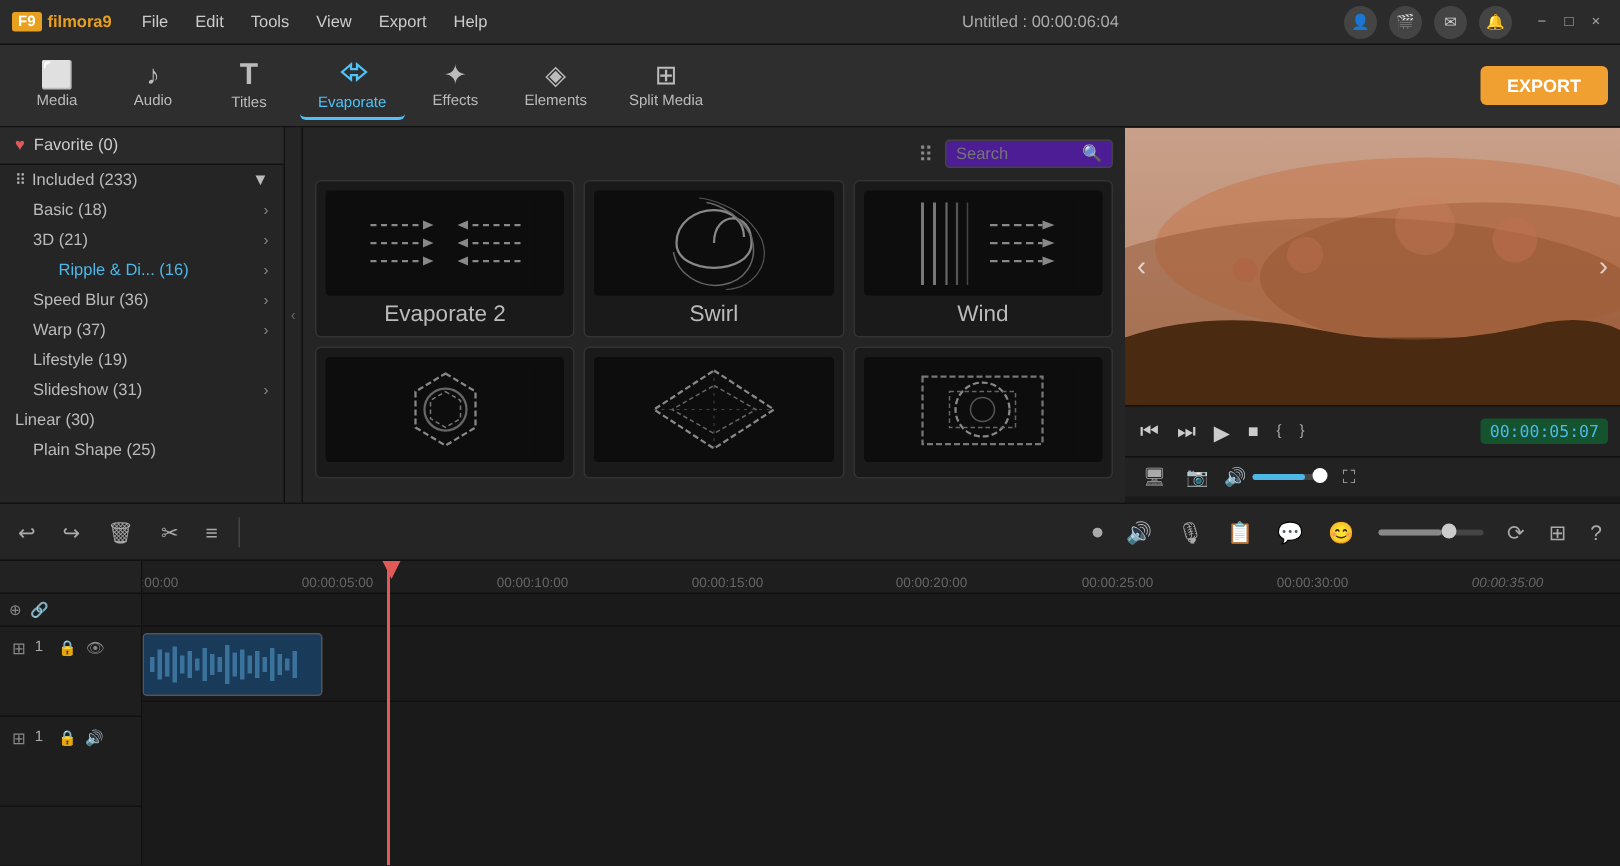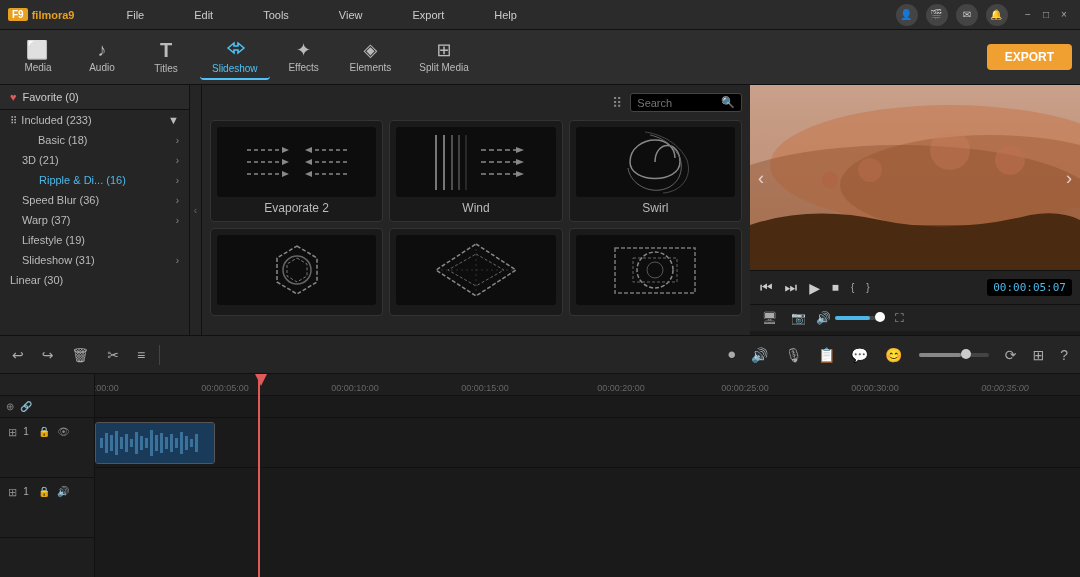--- a/index.html
+++ b/index.html
@@ -43,21 +43,20 @@
       display: flex;
       gap: 2px;
       flex: 1;
     }
     #titlebar .menu-item {
       padding: 2px 8px;
       color: #ccc;
       cursor: pointer;
       border-radius: 3px;
       font-size: 11px;
-      margin-left: 32px;
     }
     #titlebar .title {
       flex: 1;
       text-align: center;
       color: #aaa;
       font-size: 11px;
     }
     #titlebar .window-controls {
       display: flex;
       gap: 2px;
@@ -186,21 +185,21 @@
       display: flex;
       justify-content: flex-end;
       align-items: center;
       gap: 8px;
       margin-bottom: 8px;
     }
     .grid-icon { color: #888; font-size: 14px; cursor: pointer; }
     .search-box {
       display: flex;
       align-items: center;
-      background: #000000;
+      background: #4c1d95;
       border: 1px solid #444;
       border-radius: 3px;
       padding: 2px 6px;
       gap: 4px;
     }
     .search-box input {
       background: none;
       border: none;
       outline: none;
       color: #ccc;
@@ -230,21 +229,21 @@
       height: 70px;
       background: #0d0d0d;
       border-radius: 3px;
       display: flex;
       align-items: center;
       justify-content: center;
       overflow: hidden;
       position: relative;
     }
     .transition-name {
-      font-size: 12px;
+      font-size: 15px;
       color: #bbb;
       text-align: center;
     }
 
     
     #preview-panel {
       width: 330px;
       background: #1a1a1a;
       display: flex;
       flex-direction: column;
@@ -280,21 +279,21 @@
       color: #ccc;
       cursor: pointer;
       font-size: 14px;
       padding: 2px;
     }
     .time-display {
       margin-left: auto;
       color: #4db8e8;
       font-size: 11px;
       font-family: monospace;
-      background: #000000;
+      background: #14532d;
       padding: 2px 6px;
       border-radius: 3px;
     }
     .volume-slider {
       display: flex;
       align-items: center;
       gap: 4px;
     }
     .slider-track {
       width: 50px;
@@ -446,20 +445,21 @@
     <span>filmora9</span>
   </div>
   <div class="menu-items">
     <span class="menu-item">File</span>
     <span class="menu-item">Edit</span>
     <span class="menu-item">Tools</span>
     <span class="menu-item">View</span>
     <span class="menu-item">Export</span>
     <span class="menu-item">Help</span>
   </div>
+  <div class="title">Untitled : 00:00:06:04</div>
   <div class="title-icons">
     <div class="title-icon">👤</div>
     <div class="title-icon">🎬</div>
     <div class="title-icon">✉</div>
     <div class="title-icon">🔔</div>
   </div>
   <div class="window-controls">
     <div class="win-btn">−</div>
     <div class="win-btn">□</div>
     <div class="win-btn close">×</div>
@@ -478,21 +478,21 @@
   <div class="toolbar-btn">
     <span class="tb-icon" style="font-size:20px;font-weight:bold;">T</span>
     <span>Titles</span>
   </div>
   <div class="toolbar-btn active">
     <span class="tb-icon">
       <svg width="22" height="18" viewBox="0 0 22 18" fill="none">
         <path d="M4 9 L10 4 L10 7 L14 7 L14 4 L20 9 L14 14 L14 11 L10 11 L10 14 Z" stroke="#4fc3f7" fill="none" stroke-width="1.5"></path>
       </svg>
     </span>
-    <span>Slideshow</span>
+    <span>Evaporate</span>
   </div>
   <div class="toolbar-btn">
     <span class="tb-icon">✦</span>
     <span>Effects</span>
   </div>
   <div class="toolbar-btn">
     <span class="tb-icon">◈</span>
     <span>Elements</span>
   </div>
   <div class="toolbar-btn">
@@ -509,21 +509,21 @@
       <span class="heart">♥</span>
       <span>Favorite (0)</span>
     </div>
     <div class="panel-item-group">
       <div style="display:flex;align-items:center;gap:4px;">
         <span style="font-size:10px;">⠿</span>
         <span>Included (233)</span>
       </div>
       <span class="chevron">▼</span>
     </div>
-    <div class="panel-item" style="padding-left:38px;">
+    <div class="panel-item" style="padding-left:22px;">
       <span>Basic (18)</span>
       <span class="chevron">›</span>
     </div>
     <div class="panel-item" style="padding-left:22px;">
       <span>3D (21)</span>
       <span class="chevron">›</span>
     </div>
     <div class="panel-item active" style="padding-left:39px;">
       <span>Ripple &amp; Di... (16)</span>
       <span class="chevron">›</span>
@@ -538,20 +538,23 @@
     </div>
     <div class="panel-item" style="padding-left:22px;">
       <span>Lifestyle (19)</span>
     </div>
     <div class="panel-item" style="padding-left:22px;">
       <span>Slideshow (31)</span>
       <span class="chevron">›</span>
     </div>
     <div class="panel-item" style="">
       <span>Linear (30)</span>
+    </div>
+    <div class="panel-item" style="padding-left:22px;">
+      <span>Plain Shape (25)</span>
     </div>
   </div>
 
   <div style="width:12px; background:#252525; display:flex; align-items:center; justify-content:center; cursor:pointer; border-right:1px solid #111;">
     <span style="color:#666; font-size:10px;">‹</span>
   </div>
 
   <div id="transitions-panel" style="flex:1; background:#252525; padding:8px; display:flex; flex-direction:column; height:250px;">
     <div class="transitions-toolbar">
       <span class="grid-icon">⠿</span>
@@ -576,54 +579,54 @@
 
             <line x1="110" y1="20" x2="75" y2="20" stroke="#888" stroke-width="1.5" stroke-dasharray="4,3"></line>
             <polygon points="75,17 68,20 75,23" fill="#888"></polygon>
             <line x1="110" y1="32" x2="75" y2="32" stroke="#888" stroke-width="1.5" stroke-dasharray="4,3"></line>
             <polygon points="75,29 68,32 75,35" fill="#888"></polygon>
             <line x1="110" y1="44" x2="75" y2="44" stroke="#888" stroke-width="1.5" stroke-dasharray="4,3"></line>
             <polygon points="75,41 68,44 75,47" fill="#888"></polygon>
           </svg>
         </div>
         <span class="transition-name">Evaporate 2</span>
-      </div>
-
-      <div class="transition-card">
-        <div class="transition-preview">
-          <svg width="120" height="65" viewBox="0 0 120 65">
-            <rect width="120" height="65" fill="#0d0d0d"></rect>
-
-            <line x1="20" y1="5" x2="20" y2="60" stroke="#777" stroke-width="2"></line>
-            <line x1="28" y1="5" x2="28" y2="60" stroke="#777" stroke-width="2"></line>
-            <line x1="36" y1="5" x2="36" y2="60" stroke="#666" stroke-width="1.5"></line>
-            <line x1="43" y1="5" x2="43" y2="60" stroke="#555" stroke-width="1.5"></line>
-            <line x1="50" y1="5" x2="50" y2="60" stroke="#444" stroke-width="1"></line>
-
-            <line x1="65" y1="20" x2="100" y2="20" stroke="#888" stroke-width="1.5" stroke-dasharray="5,3"></line>
-            <polygon points="100,17 108,20 100,23" fill="#888"></polygon>
-            <line x1="65" y1="32" x2="100" y2="32" stroke="#888" stroke-width="1.5" stroke-dasharray="5,3"></line>
-            <polygon points="100,29 108,32 100,35" fill="#888"></polygon>
-            <line x1="65" y1="44" x2="100" y2="44" stroke="#888" stroke-width="1.5" stroke-dasharray="5,3"></line>
-            <polygon points="100,41 108,44 100,47" fill="#888"></polygon>
-          </svg>
-        </div>
-        <span class="transition-name">Wind</span>
       </div>
 
       <div class="transition-card">
         <div class="transition-preview">
           <svg width="120" height="65" viewBox="0 0 120 65">
             <rect width="120" height="65" fill="#0d0d0d"></rect>
             <path d="M60,32 C60,10 85,10 85,32 C85,54 35,54 35,32 C35,18 48,10 60,10 C72,10 80,18 80,28" stroke="#888" fill="none" stroke-width="1.5"></path>
             <path d="M55,5 C55,5 75,8 85,28 C90,45 80,58 65,60 C50,62 35,52 33,38" stroke="#666" fill="none" stroke-width="1"></path>
             <path d="M50,2 C50,2 80,5 92,30 C98,48 85,62 68,63" stroke="#555" fill="none" stroke-width="0.8"></path>
           </svg>
         </div>
         <span class="transition-name">Swirl</span>
+      </div>
+
+      <div class="transition-card">
+        <div class="transition-preview">
+          <svg width="120" height="65" viewBox="0 0 120 65">
+            <rect width="120" height="65" fill="#0d0d0d"></rect>
+
+            <line x1="20" y1="5" x2="20" y2="60" stroke="#777" stroke-width="2"></line>
+            <line x1="28" y1="5" x2="28" y2="60" stroke="#777" stroke-width="2"></line>
+            <line x1="36" y1="5" x2="36" y2="60" stroke="#666" stroke-width="1.5"></line>
+            <line x1="43" y1="5" x2="43" y2="60" stroke="#555" stroke-width="1.5"></line>
+            <line x1="50" y1="5" x2="50" y2="60" stroke="#444" stroke-width="1"></line>
+
+            <line x1="65" y1="20" x2="100" y2="20" stroke="#888" stroke-width="1.5" stroke-dasharray="5,3"></line>
+            <polygon points="100,17 108,20 100,23" fill="#888"></polygon>
+            <line x1="65" y1="32" x2="100" y2="32" stroke="#888" stroke-width="1.5" stroke-dasharray="5,3"></line>
+            <polygon points="100,29 108,32 100,35" fill="#888"></polygon>
+            <line x1="65" y1="44" x2="100" y2="44" stroke="#888" stroke-width="1.5" stroke-dasharray="5,3"></line>
+            <polygon points="100,41 108,44 100,47" fill="#888"></polygon>
+          </svg>
+        </div>
+        <span class="transition-name">Wind</span>
       </div>
 
       <div class="transition-card">
         <div class="transition-preview">
           <svg width="120" height="65" viewBox="0 0 120 65">
             <rect width="120" height="65" fill="#0d0d0d"></rect>
             <polygon points="60,8 80,20 80,44 60,56 40,44 40,20" stroke="#888" fill="none" stroke-width="1.5" stroke-dasharray="4,2"></polygon>
             <circle cx="60" cy="32" r="14" stroke="#666" fill="none" stroke-width="1.5"></circle>
             <polygon points="60,20 70,26 70,38 60,44 50,38 50,26" stroke="#777" fill="none" stroke-width="1" stroke-dasharray="3,2"></polygon>
           </svg>

